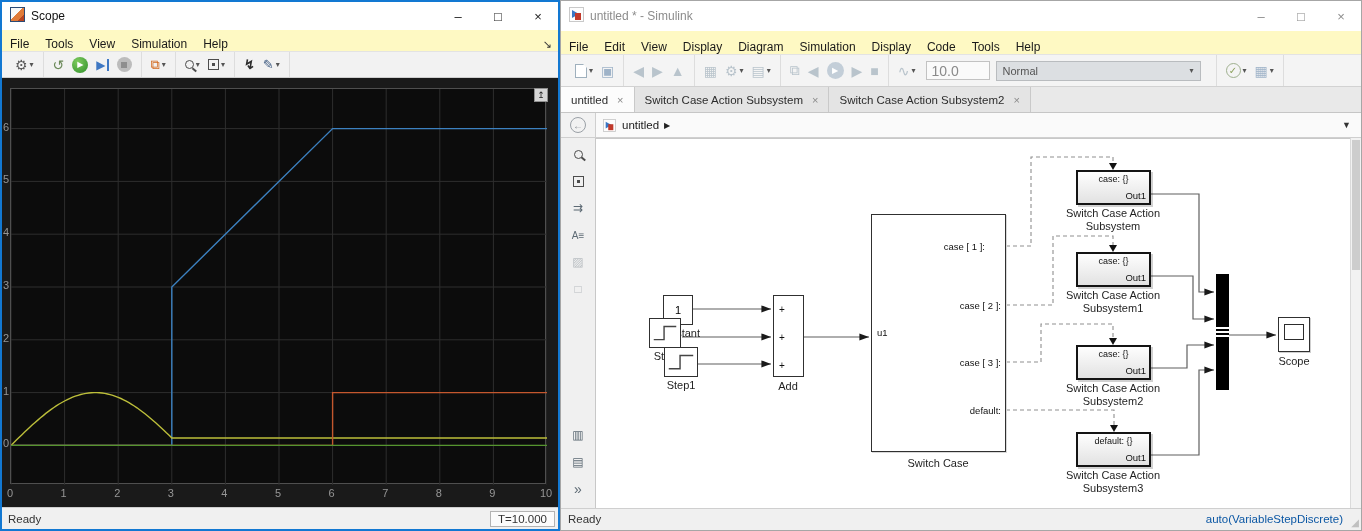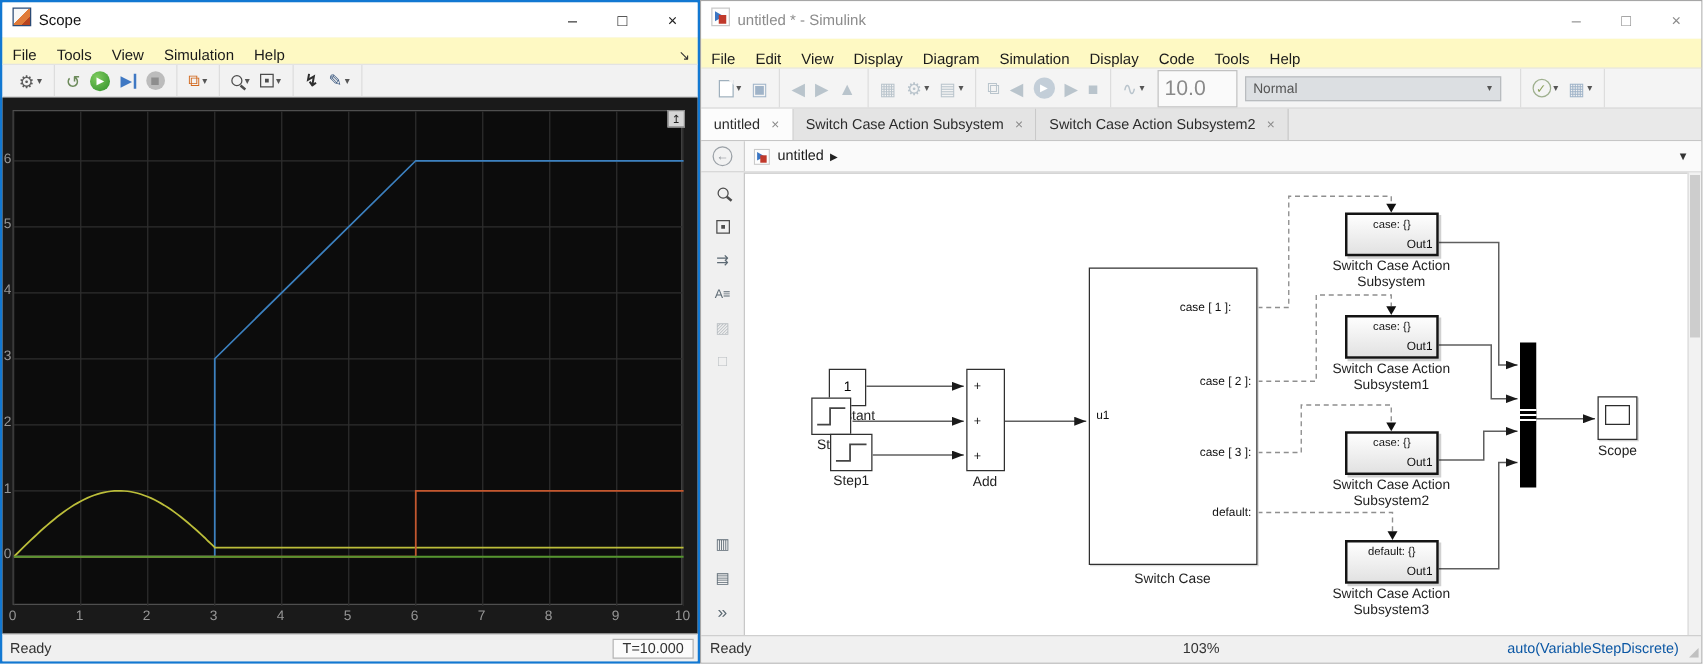--- a/index.html
+++ b/index.html
@@ -53,21 +53,21 @@
   .slkicon { position:relative; display:inline-block; width:15px; height:15px; background:#fdfdfd; border:1px solid #c9c9c9; }
   .slkicon::before { content:''; position:absolute; left:2px; top:2px; border-left:7px solid #3a76c4; border-top:4px solid transparent; border-bottom:4px solid transparent; }
   .slkicon::after { content:''; position:absolute; right:2px; bottom:1px; width:6px; height:7px; background:#c0392b; }
   #simWin .menubar { top:30px; height:24px; }
   #simTb { position:absolute; left:0; top:54px; right:0; height:32px; background:#f4f4f4; border-bottom:1px solid #d2d2d2; display:flex; align-items:center; padding-left:5px; }
   #simTb .tbtn { font-size:15px; color:#aab6bf; }
   .pgicon { width:12px; height:14px; background:#fff; border:1px solid #9fb0bd; position:relative; }
   .pgicon::after { content:''; position:absolute; right:-1px; top:-1px; border-left:4px solid transparent; border-top:4px solid #f4f4f4; }
   .ic-lt { color:#b9c4cc; font-size:14px; }
   .runbtn2 { width:17px; height:17px; border-radius:50%; background:#c3ced8; color:#fff; font-size:8px; display:flex; align-items:center; justify-content:center; }
-  .field { width:64px; height:30px; background:#fafafa; border:1px solid #c2c2c2; font-size:17px; color:#8a8a8a; display:flex; align-items:center; padding-left:5px; margin:0 6px; }
+  .field { width:64px; height:19px; background:#fafafa; border:1px solid #c2c2c2; font-size:14px; color:#8a8a8a; display:flex; align-items:center; padding-left:5px; margin:0 6px; }
   .combo { width:205px; height:20px; background:#dcdfe2; border:1px solid #b9bcbf; font-size:11px; color:#555; display:flex; align-items:center; padding:0 6px; margin-right:10px; }
   .combo .caret { margin-left:auto; }
   .chk { width:15px; height:15px; border:1.4px solid #9fb08f; border-radius:50%; color:#8aa05a; font-size:10px; display:flex; align-items:center; justify-content:center; }
   .ic-build { color:#9fb3c8; font-size:14px; }
 
   #tabbar { position:absolute; left:0; top:86px; right:0; height:26px; background:#e9e9e9; border-bottom:1px solid #c6c6c6; display:flex; align-items:flex-end; }
   .tab { height:25px; display:flex; align-items:center; gap:9px; padding:0 10px; font-size:11.5px; color:#2c2c2c; border-right:1px solid #c9c9c9; background:#e4e4e4; }
   .tab.active { background:#fcfcfc; }
   .tclose { color:#8a8a8a; font-size:11px; }
 
@@ -509,18 +509,17 @@
         <div class="lbl l-scope">Scope</div>
       </div>
 
       <div id="vsb">
           <div class="thumb"></div>
         </div>
     </div>
 
     <div id="simStatus">
       <span class="sl">Ready</span>
-      <span class="sc">103%</span>
       <span class="sr">auto(VariableStepDiscrete)</span>
       <span class="grip">◢</span>
     </div>
   </div>
 </div>
 
 </body></html>

